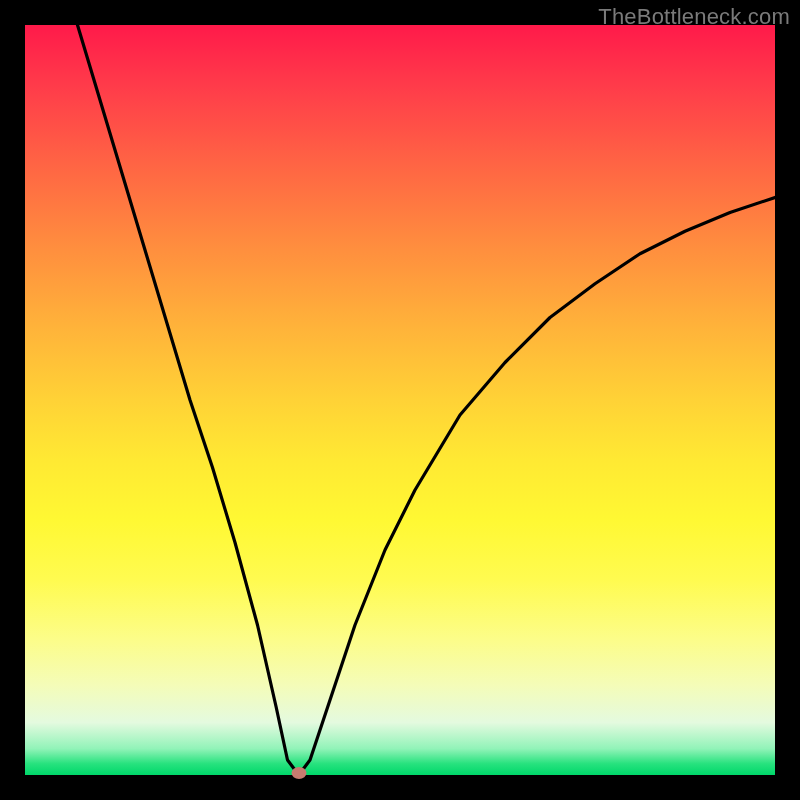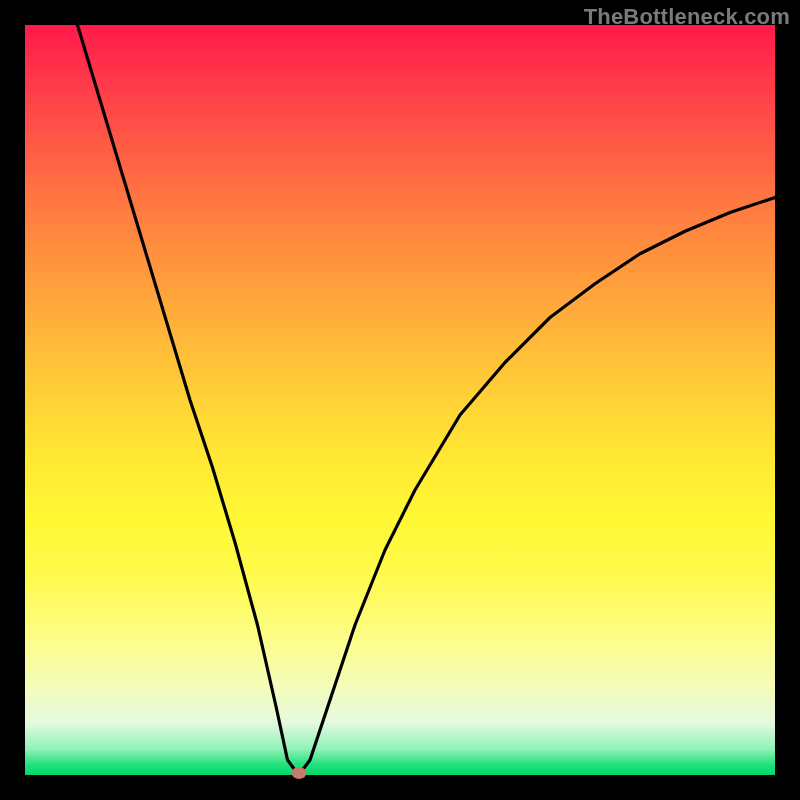--- a/index.html
+++ b/index.html
@@ -33,21 +33,21 @@
       #91f3b8 96.5%,
       #27e27e 98.5%,
       #00d76a 100%
     );
   }
   .watermark {
     position: absolute;
     top: 4px;
     right: 10px;
     font-size: 22px;
-    font-weight: 700;
+    font-weight: 400;
     color: #7a7a7a;
     letter-spacing: 0.2px;
     z-index: 10;
     text-align: right;
   }
   svg.curve {
     position: absolute;
     left: 0;
     top: 0;
     width: 750px;

